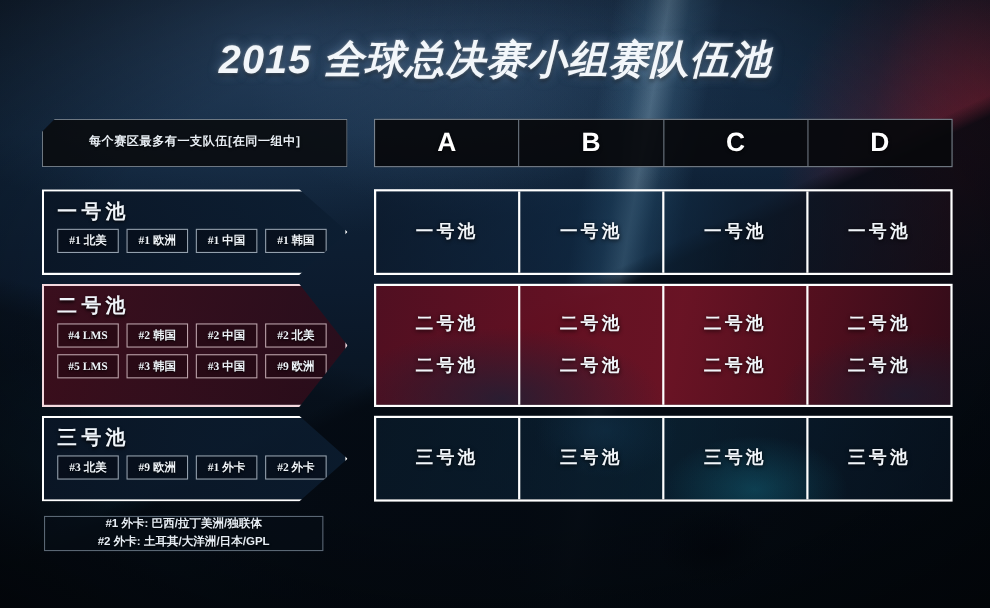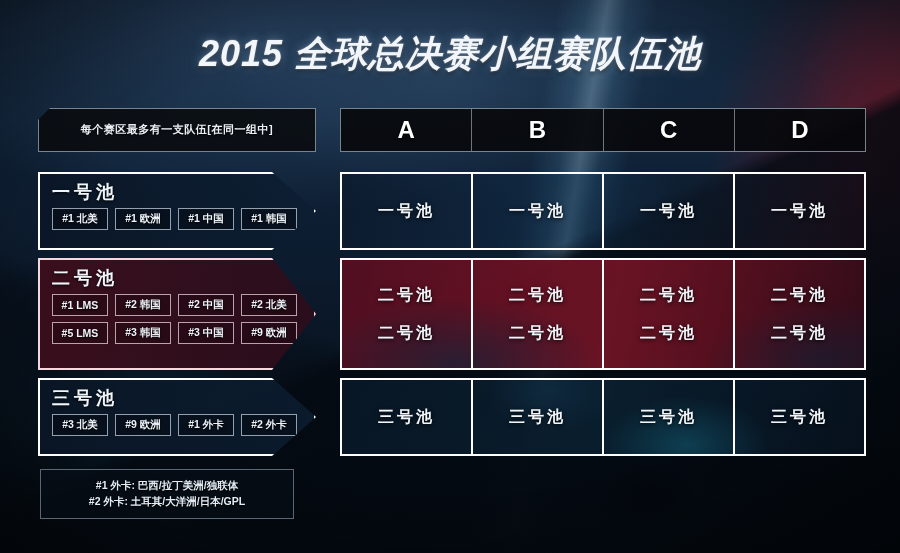--- a/index.html
+++ b/index.html
@@ -135,21 +135,21 @@
   .pool-panel.p1 { top: 172px; height: 78px; background: linear-gradient(100deg, rgba(10,22,38,.92), rgba(12,30,50,.82)); }
   .pool-panel.p2 { top: 258px; height: 112px; background: linear-gradient(100deg, rgba(62,14,28,.93), rgba(46,12,26,.85)); border-color: #f4d8de; }
   .pool-panel.p3 { top: 378px; height: 78px; background: linear-gradient(100deg, rgba(10,22,38,.92), rgba(12,30,50,.82)); }
 
   .pool-title {
     font-size: 18px; font-weight: bold; color: #f0f5fa;
     letter-spacing: 4px;
     text-shadow: 0 1px 3px rgba(0,0,0,.9);
     margin-bottom: 4px;
   }
-  .seed-row { display: flex; gap: 7px; margin-bottom: 6px; }
+  .seed-row { display: flex; gap: 7px; margin-bottom: 6px; font-family: Liberation Serif, serif; }
   .seed-row:last-child { margin-bottom: 0; }
   .seed {
     width: 56px; height: 22px;
     border: 1px solid rgba(195,208,222,.75);
     background: rgba(6,10,18,.55);
     display: flex; align-items: center; justify-content: center;
     font-size: 10.5px; font-weight: bold; color: #eef3f8;
     text-shadow: 0 1px 2px rgba(0,0,0,.9);
     white-space: nowrap;
   }
@@ -205,21 +205,21 @@
     position: absolute; inset: 0;
     background: radial-gradient(ellipse 120px 70px at 66% 88%, rgba(30,170,200,.26), rgba(0,0,0,0) 70%),
                 radial-gradient(ellipse 90px 60px at 40% 15%, rgba(20,60,90,.35), rgba(0,0,0,0) 72%);
     pointer-events: none;
   }
 
   
   #footnote {
     position: absolute;
     left: 40px; top: 469px;
-    width: 254px; height: 50px;
+    width: 254px; height: 32px;
     border: 1px solid rgba(160,178,195,.55);
     background: rgba(8,14,24,.55);
     display: flex; flex-direction: column;
     align-items: center; justify-content: center;
     line-height: 1.5;
   }
   #footnote .fn {
     font-size: 10.5px; font-weight: bold; color: #e6edf4;
     text-shadow: 0 1px 2px rgba(0,0,0,.95);
     white-space: nowrap;
@@ -259,21 +259,21 @@
       <div class="seed">#1 北美</div>
       <div class="seed">#1 欧洲</div>
       <div class="seed">#1 中国</div>
       <div class="seed">#1 韩国</div>
     </div>
   </div>
 
   <div class="pool-panel p2">
     <div class="pool-title">二号池</div>
     <div class="seed-row">
-      <div class="seed">#1 LMS</div>
+      <div class="seed">#4 LMS</div>
       <div class="seed">#2 韩国</div>
       <div class="seed">#2 中国</div>
       <div class="seed">#2 北美</div>
     </div>
     <div class="seed-row">
       <div class="seed">#5 LMS</div>
       <div class="seed">#3 韩国</div>
       <div class="seed">#3 中国</div>
       <div class="seed">#9 欧洲</div>
     </div>

